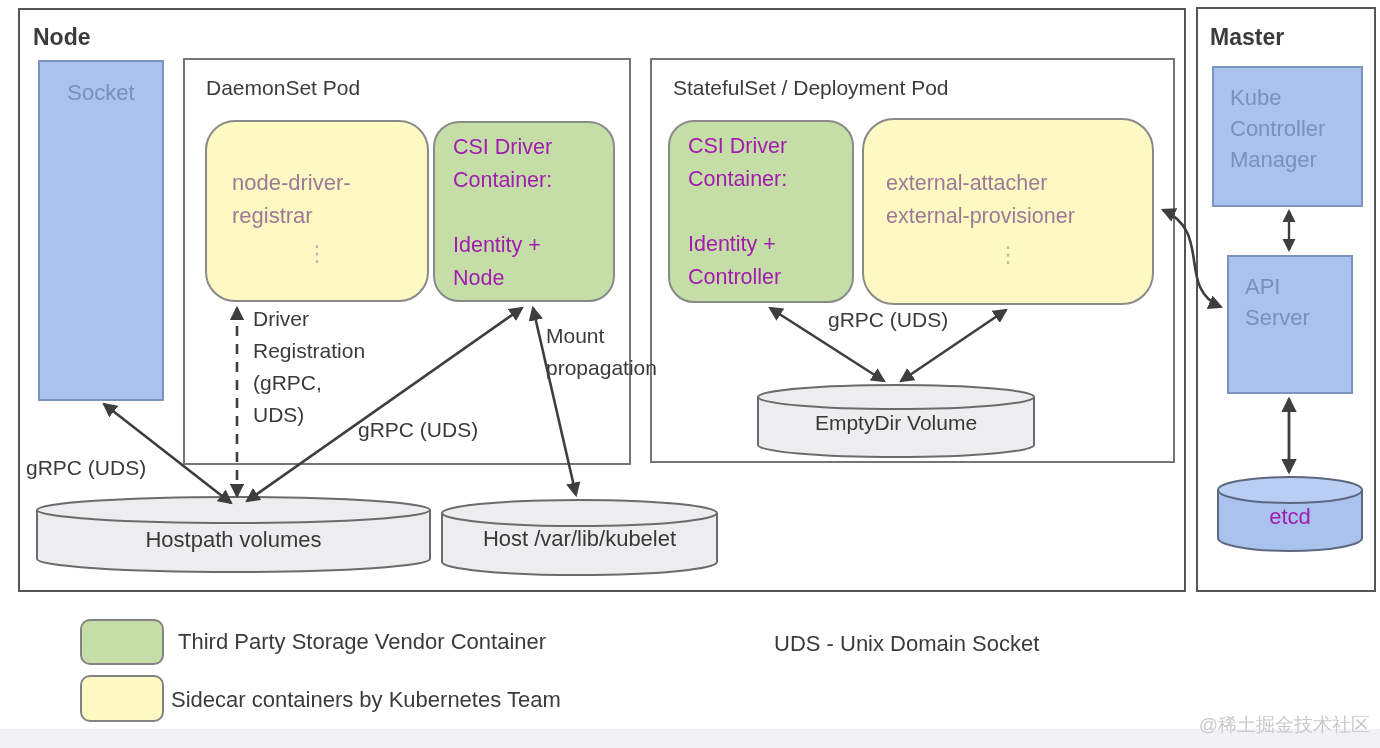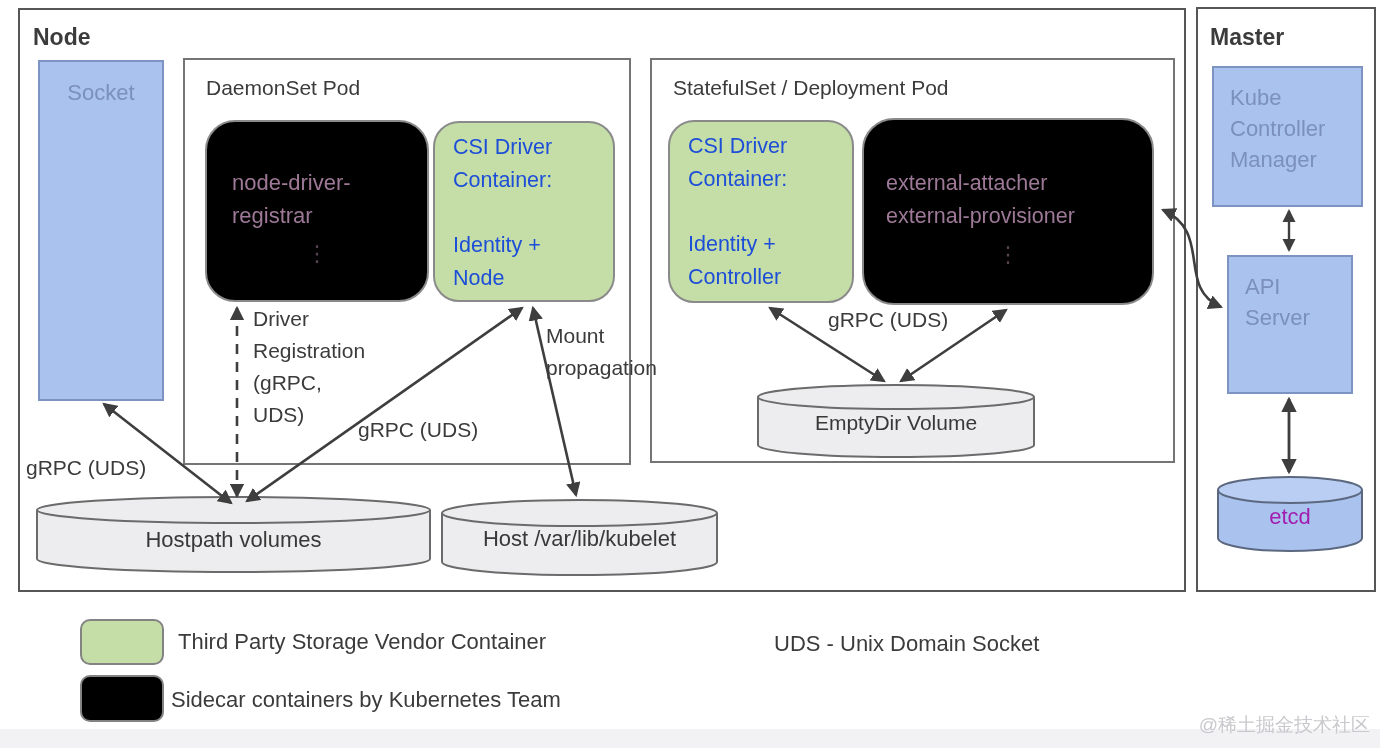--- a/index.html
+++ b/index.html
@@ -9,24 +9,24 @@
     font-family:"Liberation Sans",sans-serif;
     color:#3b3b3b;
   }
   .panel{position:absolute;background:#ffffff;border:2px solid #565656;box-sizing:border-box;}
   .pod{position:absolute;background:#ffffff;border:2px solid #757575;box-sizing:border-box;}
   .panel-title{position:absolute;font-weight:bold;font-size:23px;color:#3b3b3b;}
   .pod-title{position:absolute;font-size:21px;color:#3b3b3b;}
   .bluebox{position:absolute;background:#a9c3ee;border:2px solid #7d94c2;box-sizing:border-box;}
   .bluebox .txt{color:#7b90ba;font-size:22px;line-height:31px;}
   .roundbox{position:absolute;box-sizing:border-box;border:2px solid #8a8a8a;}
-  .pinkbox{background:#000000;}
+  .pinkbox{background:#fef9c3;}
   .greenbox{background:#c5dea7;}
   .pinkbox .txt{color:#9d7997;font-size:22px;line-height:33px;}
-  .greenbox .txt{color:#1d4ed8;font-size:21.5px;line-height:33px;}
+  .greenbox .txt{color:#a21caf;font-size:21.5px;line-height:33px;}
   .lbl{position:absolute;font-size:21px;color:#3b3b3b;line-height:32px;white-space:nowrap;}
   .cyl-label{position:absolute;font-size:22px;color:#383838;text-align:center;white-space:nowrap;}
   .etcd-label{color:#a21caf;}
   .more-dots{opacity:.55;text-align:center;font-size:18px;letter-spacing:0;}
   svg.overlay{position:absolute;left:0;top:0;pointer-events:none;}
   .legend-swatch{position:absolute;border:2px solid #838383;border-radius:10px;box-sizing:border-box;}
   .legend-label{position:absolute;font-size:22px;color:#3b3b3b;white-space:nowrap;}
   .watermark{position:absolute;font-size:19px;color:#c9c9cd;white-space:nowrap;}
   .bottom-strip{position:absolute;left:0;width:1380px;background:#f2f2f5;}
 </style>

